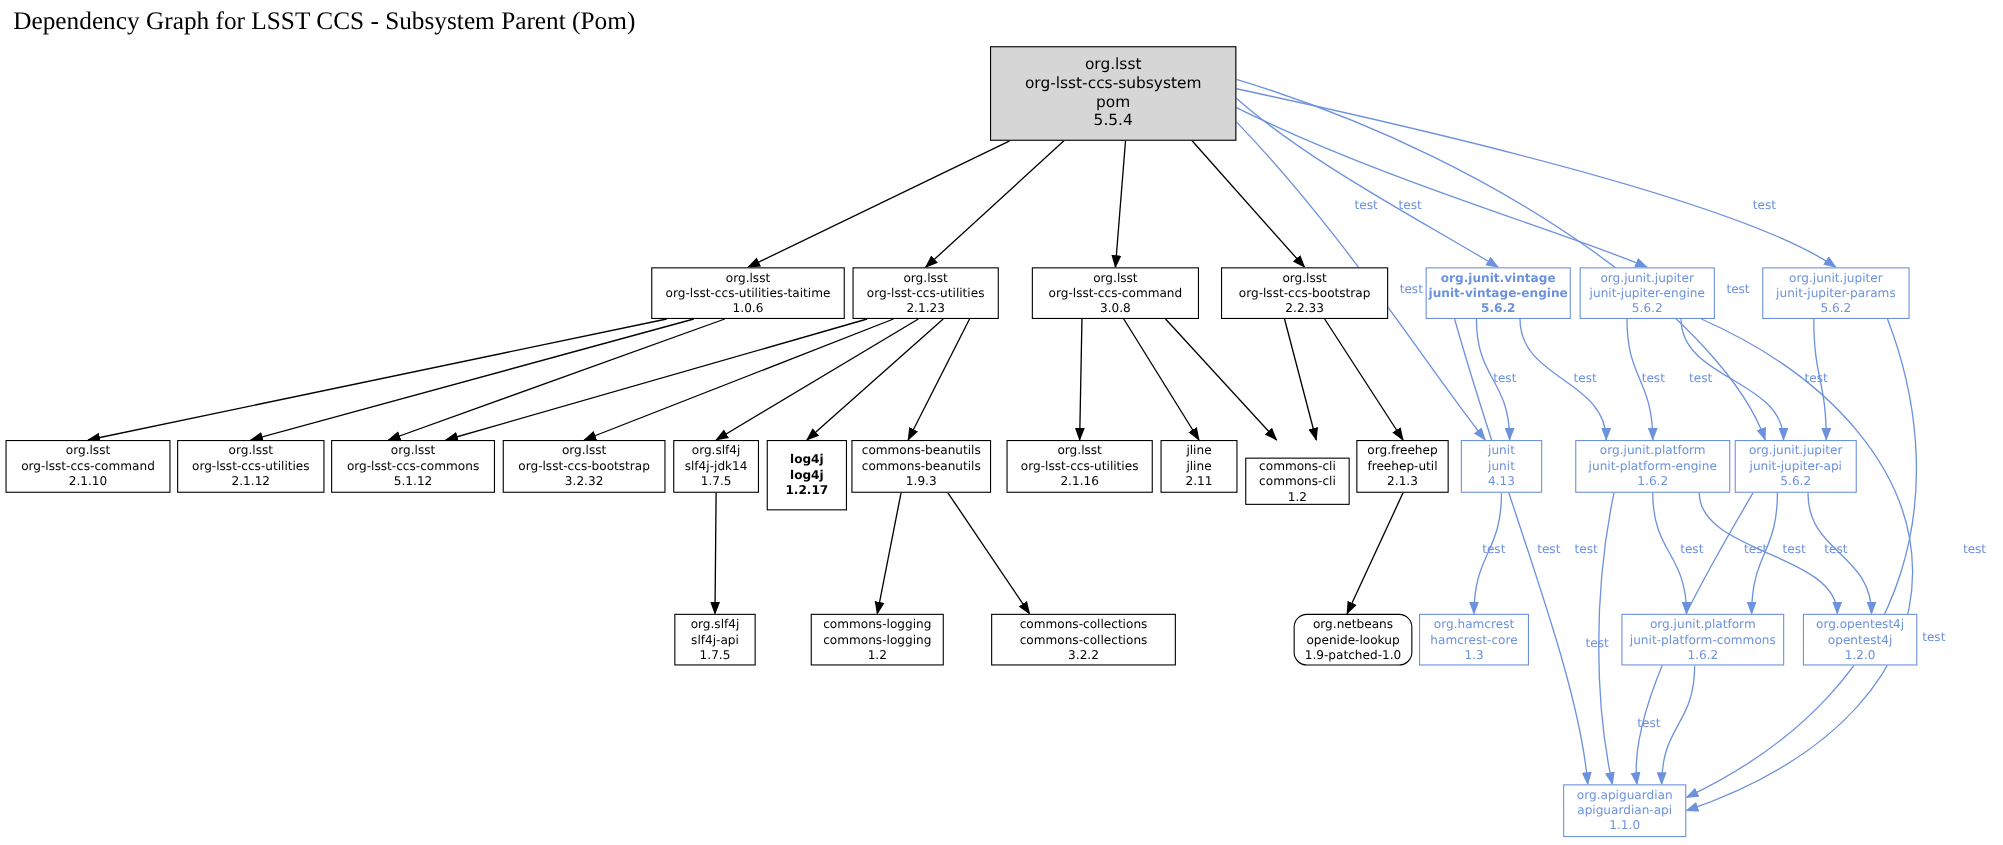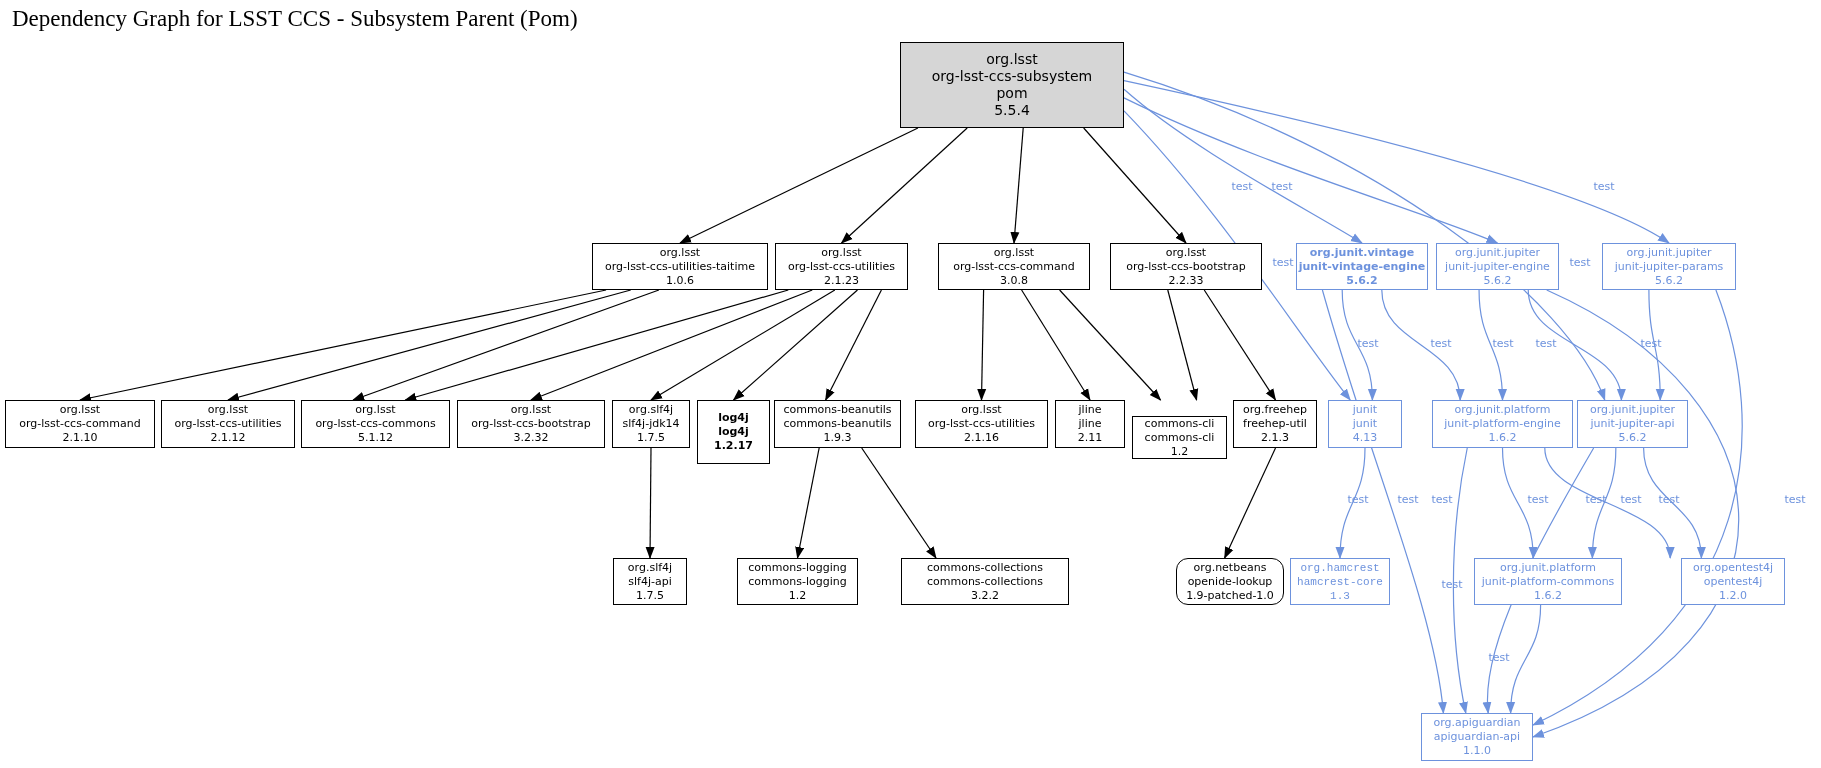--- a/index.html
+++ b/index.html
@@ -221,31 +221,31 @@
       <div class="node compile" style="left: 864px; top: 558px; width: 168px; height: 47px; margin-left: 37px;">
         <span>commons-collections</span>
         <span>commons-collections</span>
         <span>3.2.2</span>
       </div>
       <div class="node compile" style="left: 1176px; top: 558px; width: 108px; height: 47px; border-radius: 12px;">
         <span>org.netbeans</span>
         <span>openide-lookup</span>
         <span>1.9-patched-1.0</span>
       </div>
-      <div class="node test" style="left: 1290px; top: 558px; width: 100px; height: 47px; font-family: Liberation Mono, monospace;">
+      <div class="node test" style="left: 1290px; top: 558px; width: 100px; height: 47px;">
         <span>org.hamcrest</span>
         <span>hamcrest-core</span>
         <span>1.3</span>
       </div>
       <div class="node test" style="left: 1474px; top: 558px; width: 148px; height: 47px;">
         <span>org.junit.platform</span>
         <span>junit-platform-commons</span>
         <span>1.6.2</span>
       </div>
-      <div class="node test" style="left: 1639px; top: 558px; width: 104px; height: 47px; margin-left: 42px;">
+      <div class="node test" style="left: 1639px; top: 558px; width: 104px; height: 47px;">
         <span>org.opentest4j</span>
         <span>opentest4j</span>
         <span>1.2.0</span>
       </div>
       <div class="node test" style="left: 1421px; top: 713px; width: 112px; height: 48px;">
         <span>org.apiguardian</span>
         <span>apiguardian-api</span>
         <span>1.1.0</span>
       </div>
     </div>

